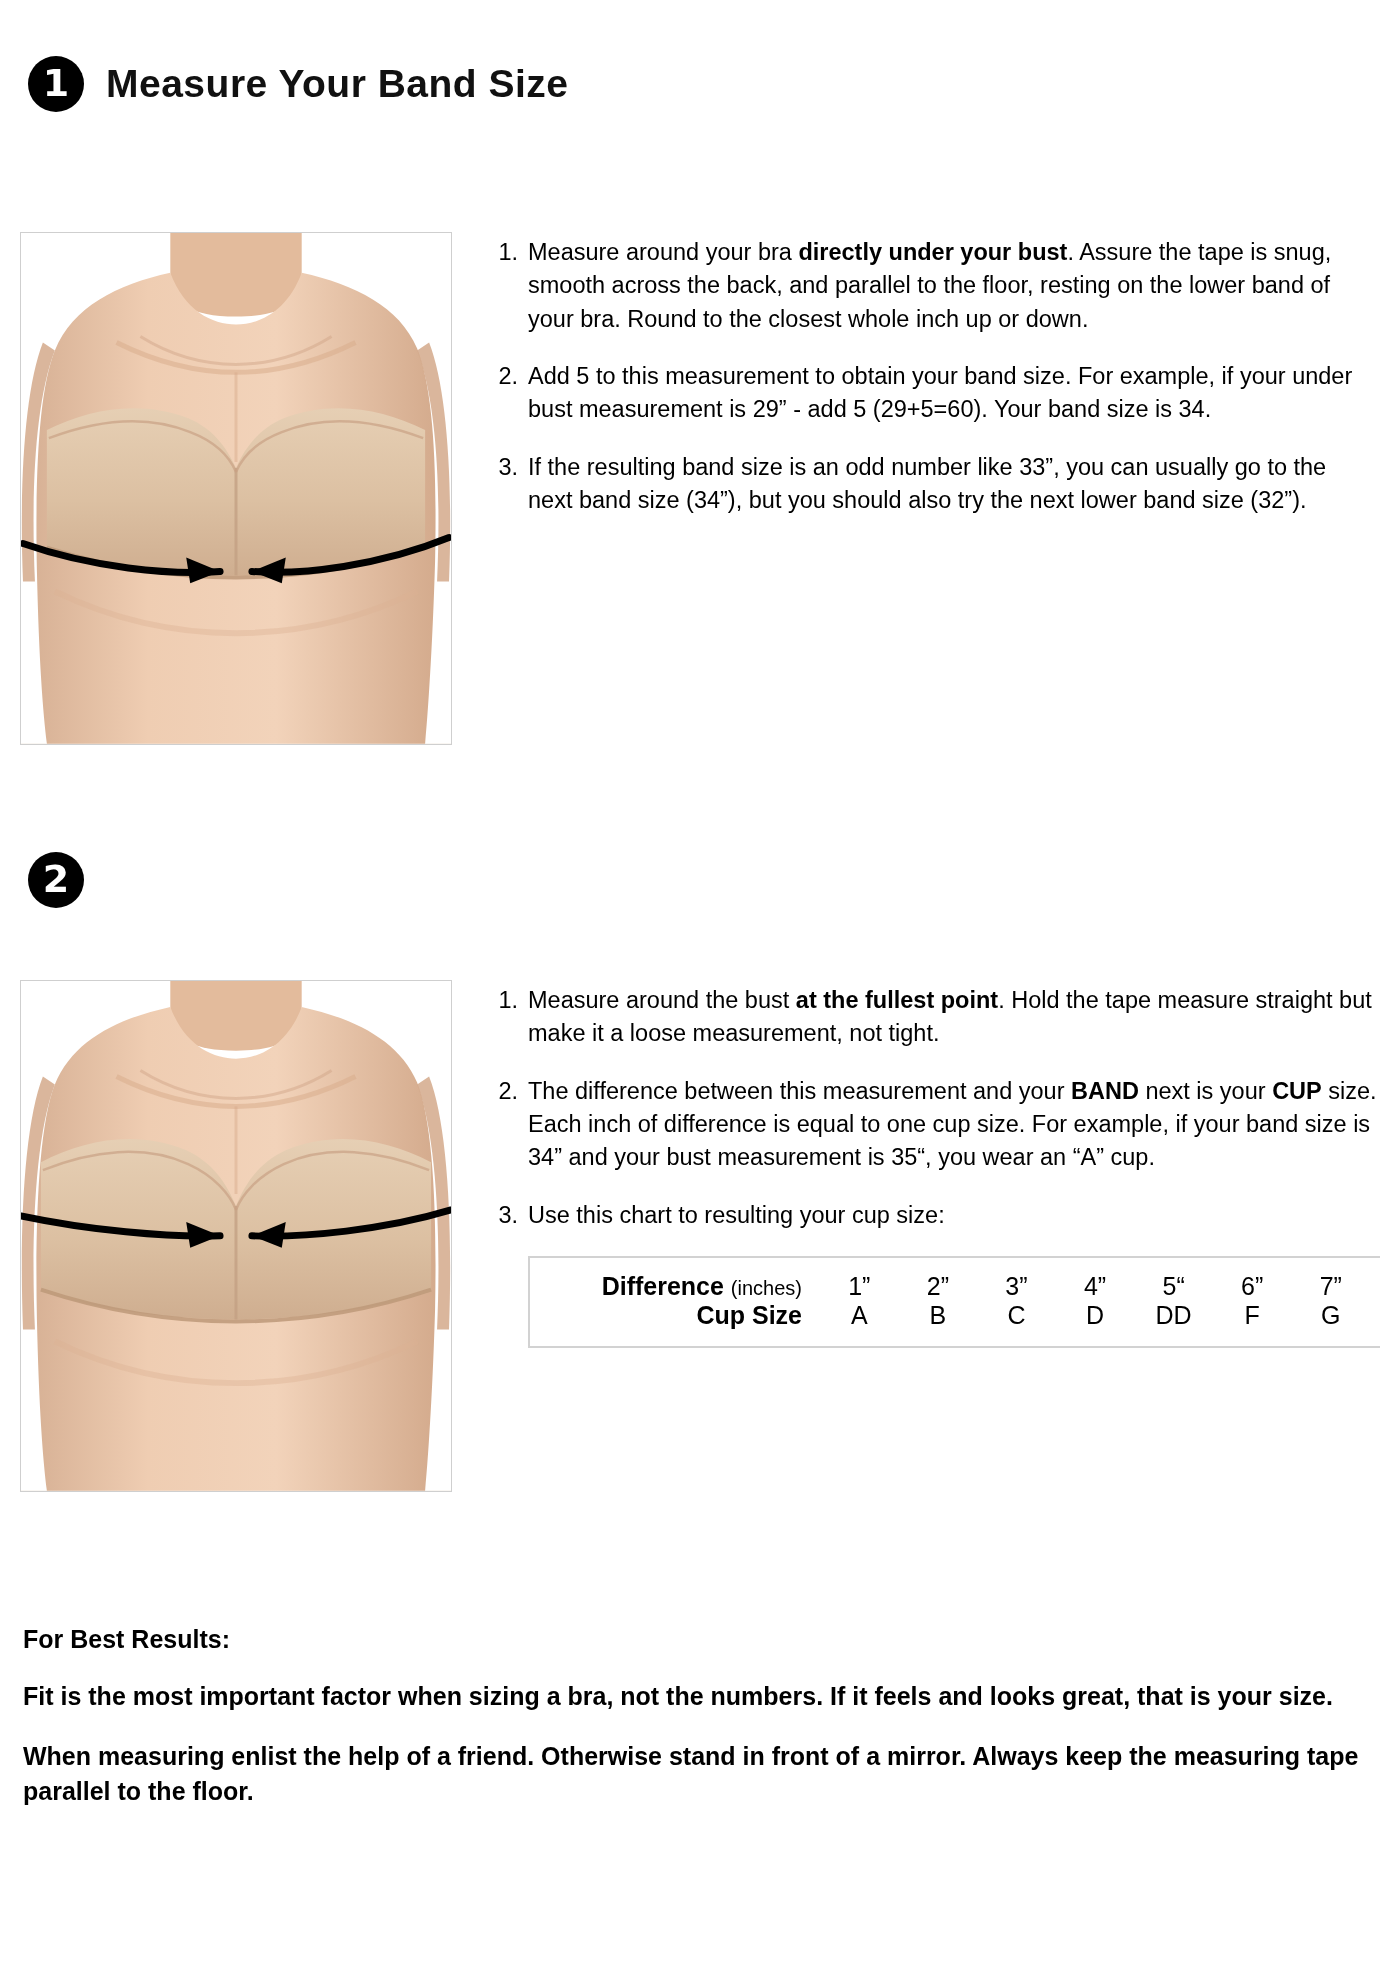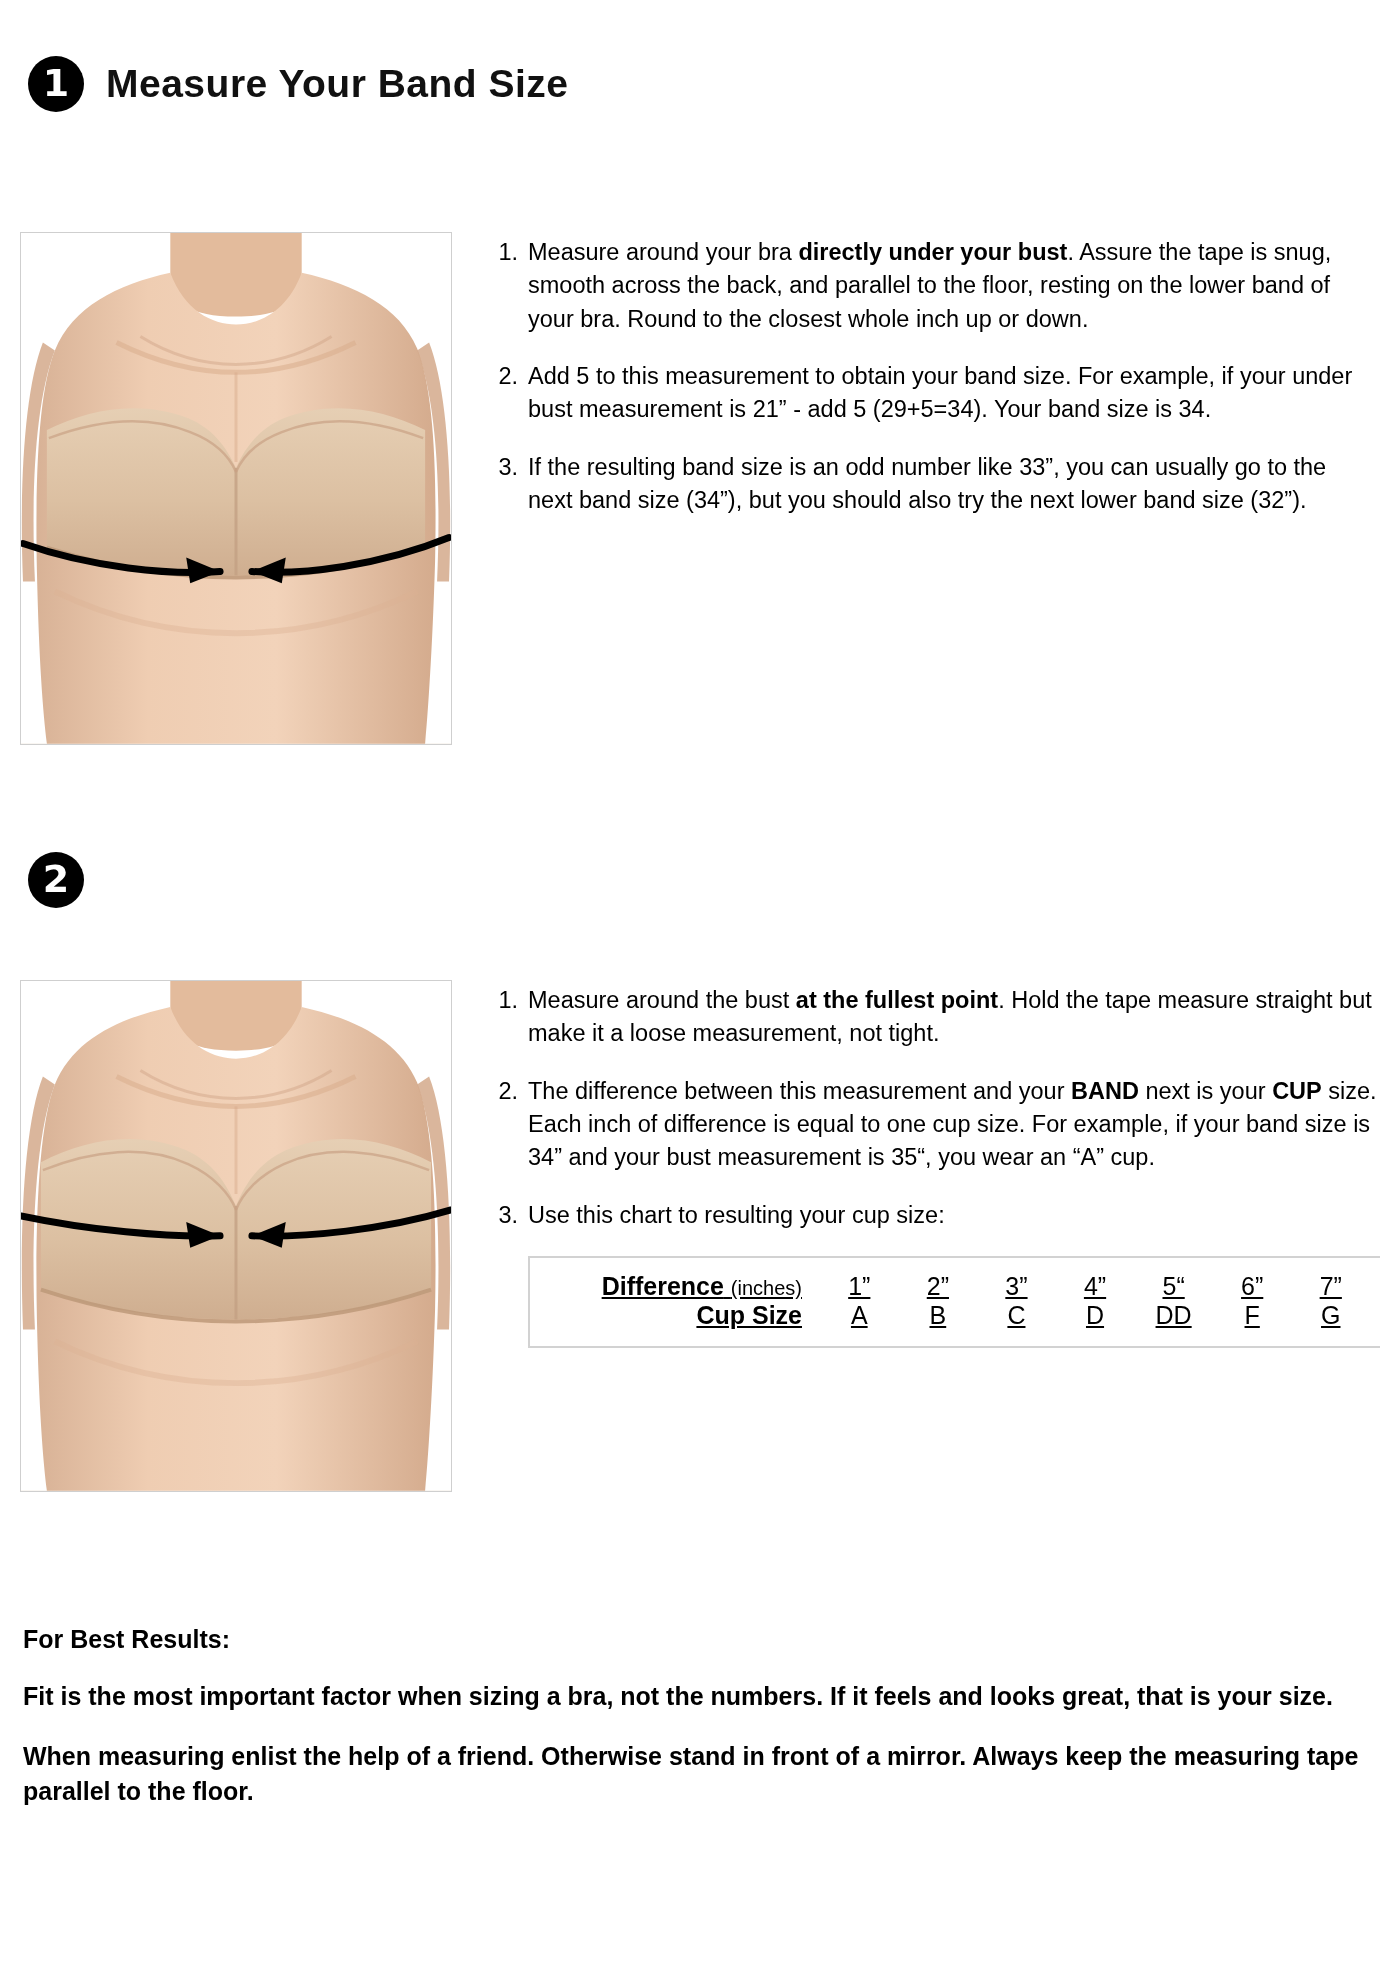--- a/index.html
+++ b/index.html
@@ -94,21 +94,20 @@
   .cup-chart {
     margin-top: 22px;
     margin-left: 36px;
     border: 2px solid #d2d2d2;
     padding: 14px 18px 16px 18px;
     width: 862px;
   }
   .chart-row {
     display: flex;
     align-items: flex-start;
-    text-decoration: underline;
   }
   .chart-row + .chart-row { }
   .chart-label {
     width: 272px;
     text-align: right;
     padding-right: 18px;
     font-size: 25px;
     font-weight: bold;
     white-space: nowrap;
   }
@@ -214,21 +213,21 @@
     <div class="list">
       <div class="list-item">
         <div class="list-num">1.</div>
         <div class="list-text">
           <span>Measure around your bra </span><b>directly under your bust</b><span>.  Assure the tape is snug, smooth across the back, and parallel to the floor, resting on the lower band of your bra.  Round to the closest whole inch up or down.</span>
         </div>
       </div>
       <div class="list-item">
         <div class="list-num">2.</div>
         <div class="list-text">
-          <span>Add 5 to this measurement to obtain your band size.  For example, if your under bust measurement is 21” - add 5 (29+5=34).  Your band size is 34.</span>
+          <span>Add 5 to this measurement to obtain your band size.  For example, if your under bust measurement is 29” - add 5 (29+5=60).  Your band size is 34.</span>
         </div>
       </div>
       <div class="list-item">
         <div class="list-num">3.</div>
         <div class="list-text">
           <span>If the resulting band size is an odd number like 33”, you can usually go to the next band size (34”), but you should also try the next lower band size (32”).</span>
         </div>
       </div>
     </div>
   </div>

